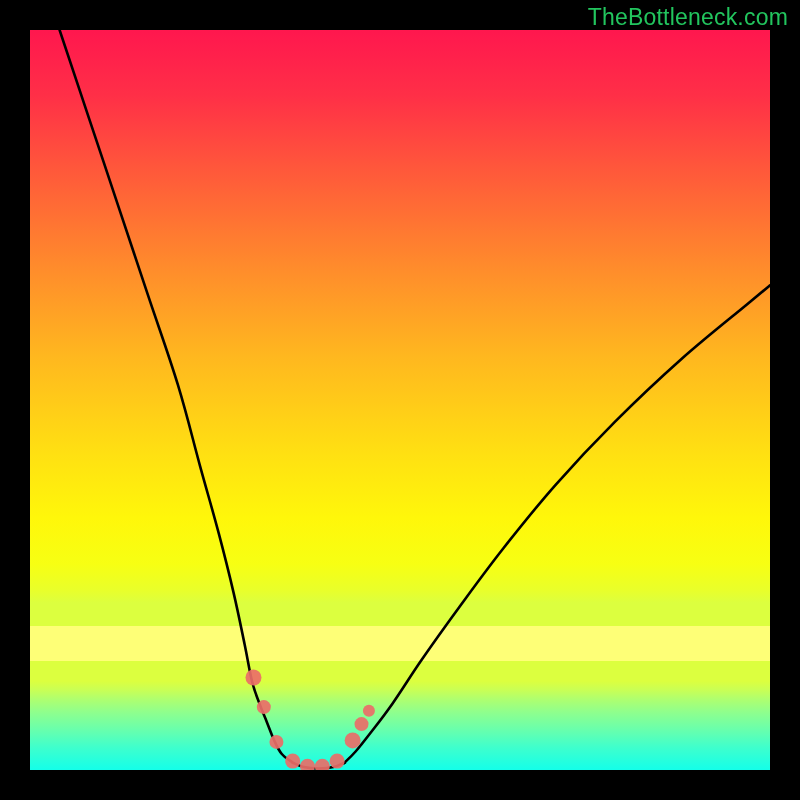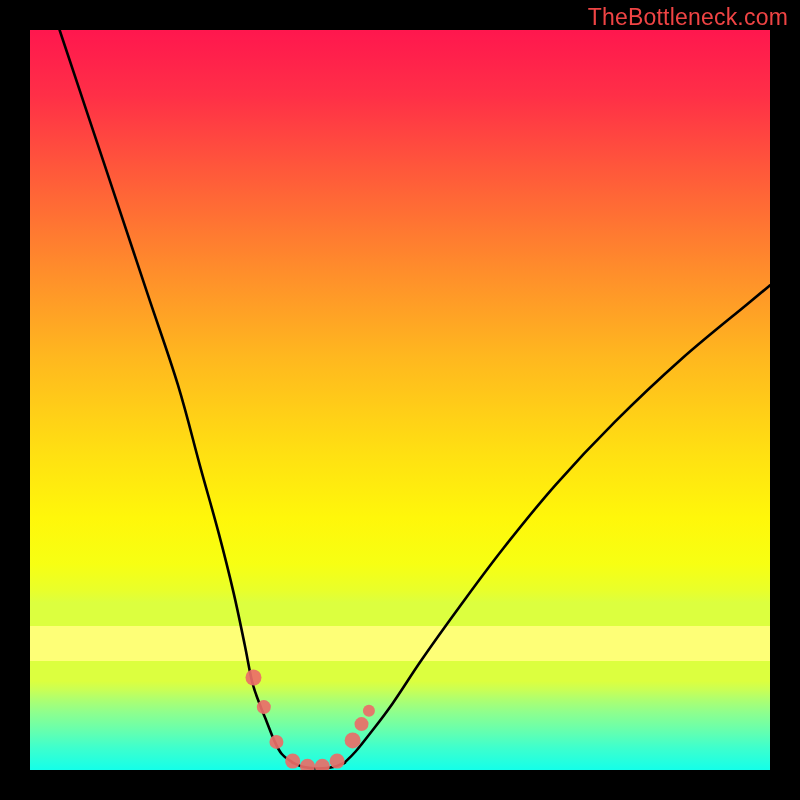--- a/index.html
+++ b/index.html
@@ -9,21 +9,21 @@
     width: 800px;
     height: 800px;
     background: #000;
   }
   .attribution {
     position: absolute;
     top: 4px;
     right: 12px;
     font-family: Arial, Helvetica, sans-serif;
     font-size: 23px;
-    color: #ef4444;
+    color: #22c55e;
     font-weight: 500;
     letter-spacing: 0.2px;
   }
   .plot-area {
     position: absolute;
     left: 30px;
     top: 30px;
     width: 740px;
     height: 740px;
     overflow: hidden;

